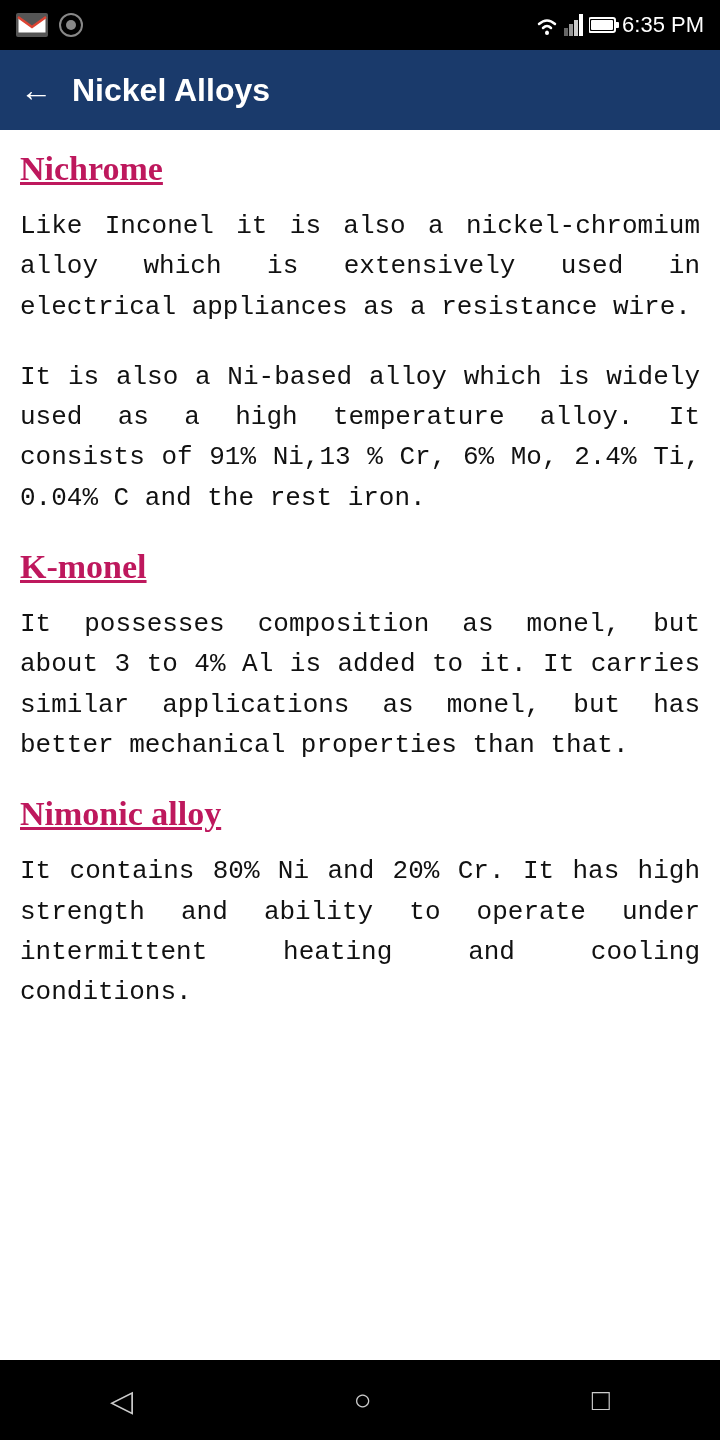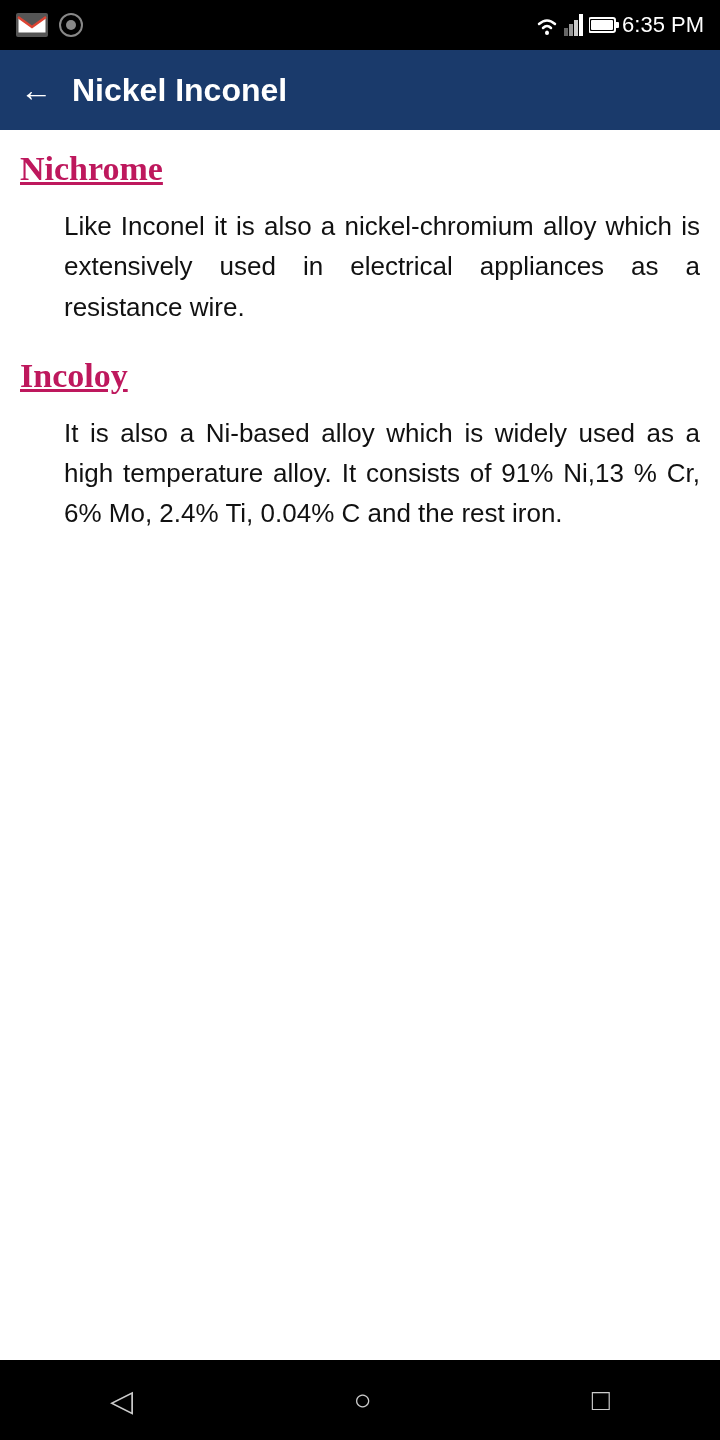--- a/index.html
+++ b/index.html
@@ -94,22 +94,21 @@
       cursor: pointer;
       font-family: serif;
     }
 
     .alloy-description {
       color: #111111;
       font-size: 26px;
       line-height: 1.55;
       text-align: justify;
       margin-bottom: 30px;
-      font-family: Liberation Sans, sans-serif;
-      margin-left: 44px;
+      font-family: Liberation Mono, monospace;
     }
 
     .section {
       margin-bottom: 10px;
     }
 
     
     .nav-bar {
       width: 100%;
       height: 80px;
@@ -163,36 +162,43 @@
       <rect x="0" y="2" width="26" height="14" rx="2" fill="none" stroke="white" stroke-width="2"></rect>
       <rect x="26" y="6" width="4" height="6" rx="1" fill="white"></rect>
       <rect x="2" y="4" width="22" height="10" rx="1" fill="white"></rect>
     </svg>
     <span class="status-time">6:35 PM</span>
   </div>
 </div>
 
 <div class="app-bar">
   <span class="back-arrow">←</span>
-  <span class="app-bar-title">Nickel Inconel</span>
+  <span class="app-bar-title">Nickel Alloys</span>
 </div>
 
 <div class="content">
 
   <div class="section">
     <div class="alloy-title">Nichrome</div>
     <p class="alloy-description">Like Inconel it is also a nickel-chromium alloy which is extensively used in electrical appliances as a resistance wire.</p>
   </div>
 
   <div class="section">
-    <div class="alloy-title">Incoloy</div>
     <p class="alloy-description">It is also a Ni-based alloy which is widely used as a high temperature alloy. It consists of 91% Ni,13 % Cr, 6% Mo, 2.4% Ti, 0.04% C and the rest iron.</p>
   </div>
 
-
+  <div class="section">
+    <div class="alloy-title">K-monel</div>
+    <p class="alloy-description">It possesses composition as monel, but about 3 to 4% Al is added to it. It carries similar applications as monel, but has better mechanical properties than that.</p>
+  </div>
+
+  <div class="section">
+    <div class="alloy-title">Nimonic alloy</div>
+    <p class="alloy-description">It contains 80% Ni and 20% Cr. It has high strength and ability to operate under intermittent heating and cooling conditions.</p>
+  </div>
 
 </div>
 
 <div class="nav-bar">
   <span class="nav-icon">◁</span>
   <span class="nav-icon">○</span>
   <span class="nav-icon">□</span>
 </div>
 
 </body></html>

